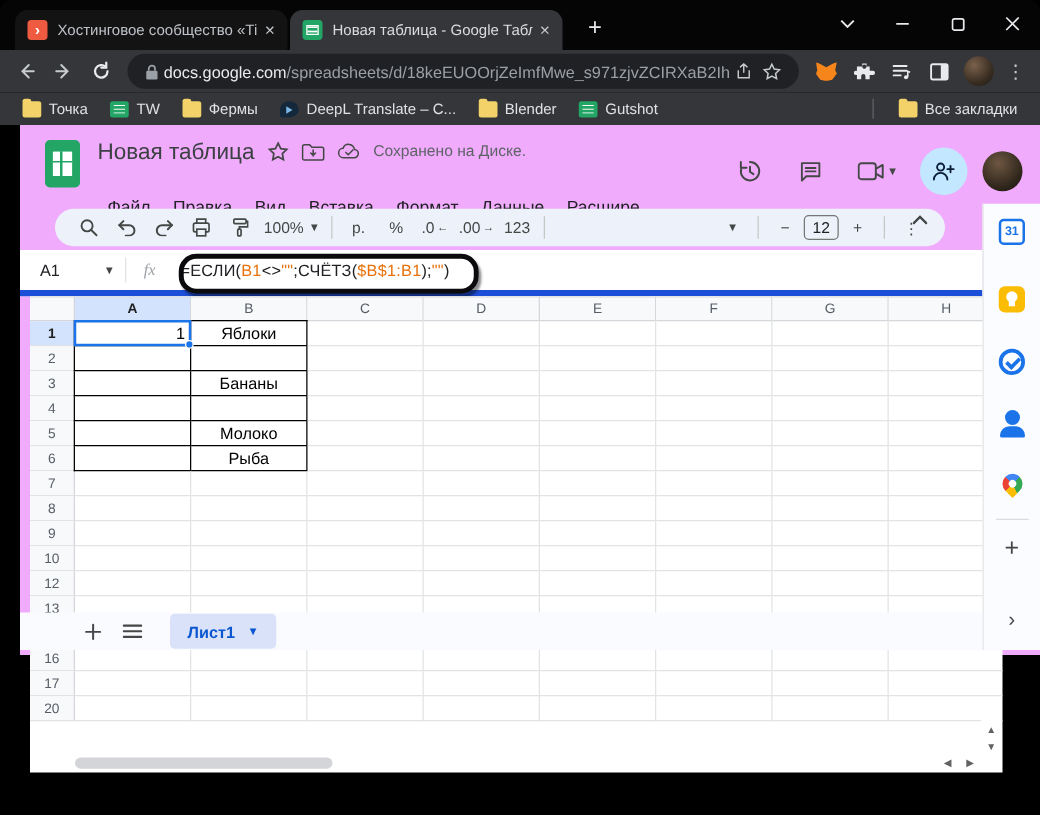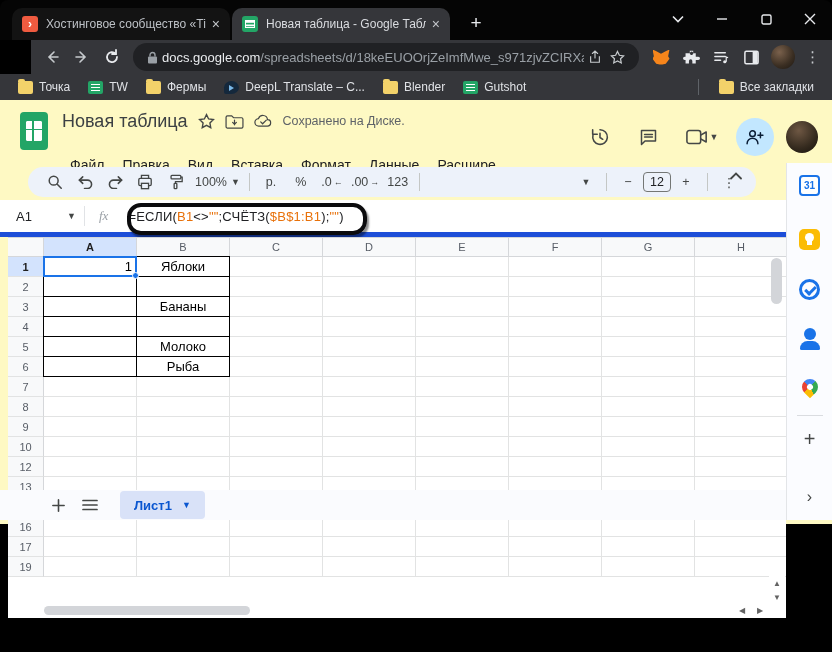--- a/index.html
+++ b/index.html
@@ -26,21 +26,21 @@
      background:linear-gradient(#fff 1.5px, transparent 1.5px) 0 0/100% 3.5px, #23a566;
      border:1px solid #fff; }
   .newtab { position:absolute; left:462px; top:10px; width:28px; height:28px;
             color:#e8eaed; font-size:19px; text-align:center; line-height:26px; border-radius:50%; }
   .winctl { position:absolute; top:0; height:38px; width:44px; display:flex;
             align-items:center; justify-content:center; color:#e8eaed; }
   .winctl svg { stroke:#e8eaed; }
 
   
   .navbar { position:absolute; top:40px; left:0; right:0; height:34px; background:#35363a;
-            display:flex; align-items:center; padding:0 8px; gap:4px;margin-left:31px; }
+            display:flex; align-items:center; padding:0 8px; gap:4px; }
   .navbtn { width:26px; height:26px; display:flex; align-items:center; justify-content:center;
             color:#c6cacd; border-radius:50%; }
   .omnibox { flex:1; height:28px; background:#202124; border-radius:14px; display:flex;
              align-items:center; padding:0 10px; margin:0 4px; min-width:0; }
   .omnibox .host { color:#e8eaed; font-size:13px; white-space:nowrap; }
   .omnibox .path { color:#9aa0a6; font-size:13px; white-space:nowrap; overflow:hidden;
                    text-overflow:clip; flex:1; min-width:0; }
   .omniicon { color:#c6cacd; margin:0 4px; flex:0 0 auto; display:flex; }
   .extrow { display:flex; align-items:center; gap:10px; padding:0 4px; }
   .ext { width:20px; height:20px; display:flex; align-items:center; justify-content:center; }
@@ -62,21 +62,21 @@
   .bmicon--sheets { background:#23a566; border-radius:2px; position:relative; }
   .bmicon--sheets::after { content:""; position:absolute; inset:3px 3px;
         background:linear-gradient(#fff 1px, transparent 1px) 0 0/100% 3px; }
   .bmicon--deepl { background:#14283c; border-radius:50% 50% 50% 2px; position:relative; }
   .bmicon--deepl::after { content:""; position:absolute; left:5px; top:4px;
         border-left:5px solid #7ab8e8; border-top:3px solid transparent; border-bottom:3px solid transparent; }
   .bookbar .spacer { flex:1; }
   .vdiv { width:1px; height:16px; background:#5f6368; margin:0 8px; }
 
   
-  .app { position:absolute; top:100px; left:0; right:0; height:424px; background:#fef9c3; }
+  .app { position:absolute; top:100px; left:16px; right:0; height:424px; background:#f0abfc; }
 
   .appheader { position:absolute; top:0; left:0; right:0; height:64px; display:flex; }
   .slogo { width:28px; height:38px; margin:12px 0 0 20px; background:#23a566; border-radius:4px;
            position:relative; flex:0 0 auto; }
   .slogo::after { content:""; position:absolute; left:6px; top:9px; width:16px; height:20px;
       background:
         linear-gradient(#23a566 2px, transparent 2px) 0 4px/100% 5px no-repeat content-box,
         #fff; border-radius:1px;
       background-image:linear-gradient(to bottom, transparent 4px, #23a566 4px, #23a566 6px, transparent 6px, transparent 10px, #23a566 10px, #23a566 12px, transparent 12px, transparent 16px, #23a566 16px, #23a566 18px, transparent 18px);
   }
@@ -669,21 +669,21 @@
           <div class="cell"></div>
           <div class="cell"></div>
           <div class="cell"></div>
           <div class="cell"></div>
           <div class="cell"></div>
           <div class="cell"></div>
           <div class="cell"></div>
           <div class="cell"></div>
         </div>
         <div class="grow">
-          <div class="rowhdr">19</div>
+          <div class="rowhdr">20</div>
           <div class="cell"></div>
           <div class="cell"></div>
           <div class="cell"></div>
           <div class="cell"></div>
           <div class="cell"></div>
           <div class="cell"></div>
           <div class="cell"></div>
           <div class="cell"></div>
         </div>
       </div>

